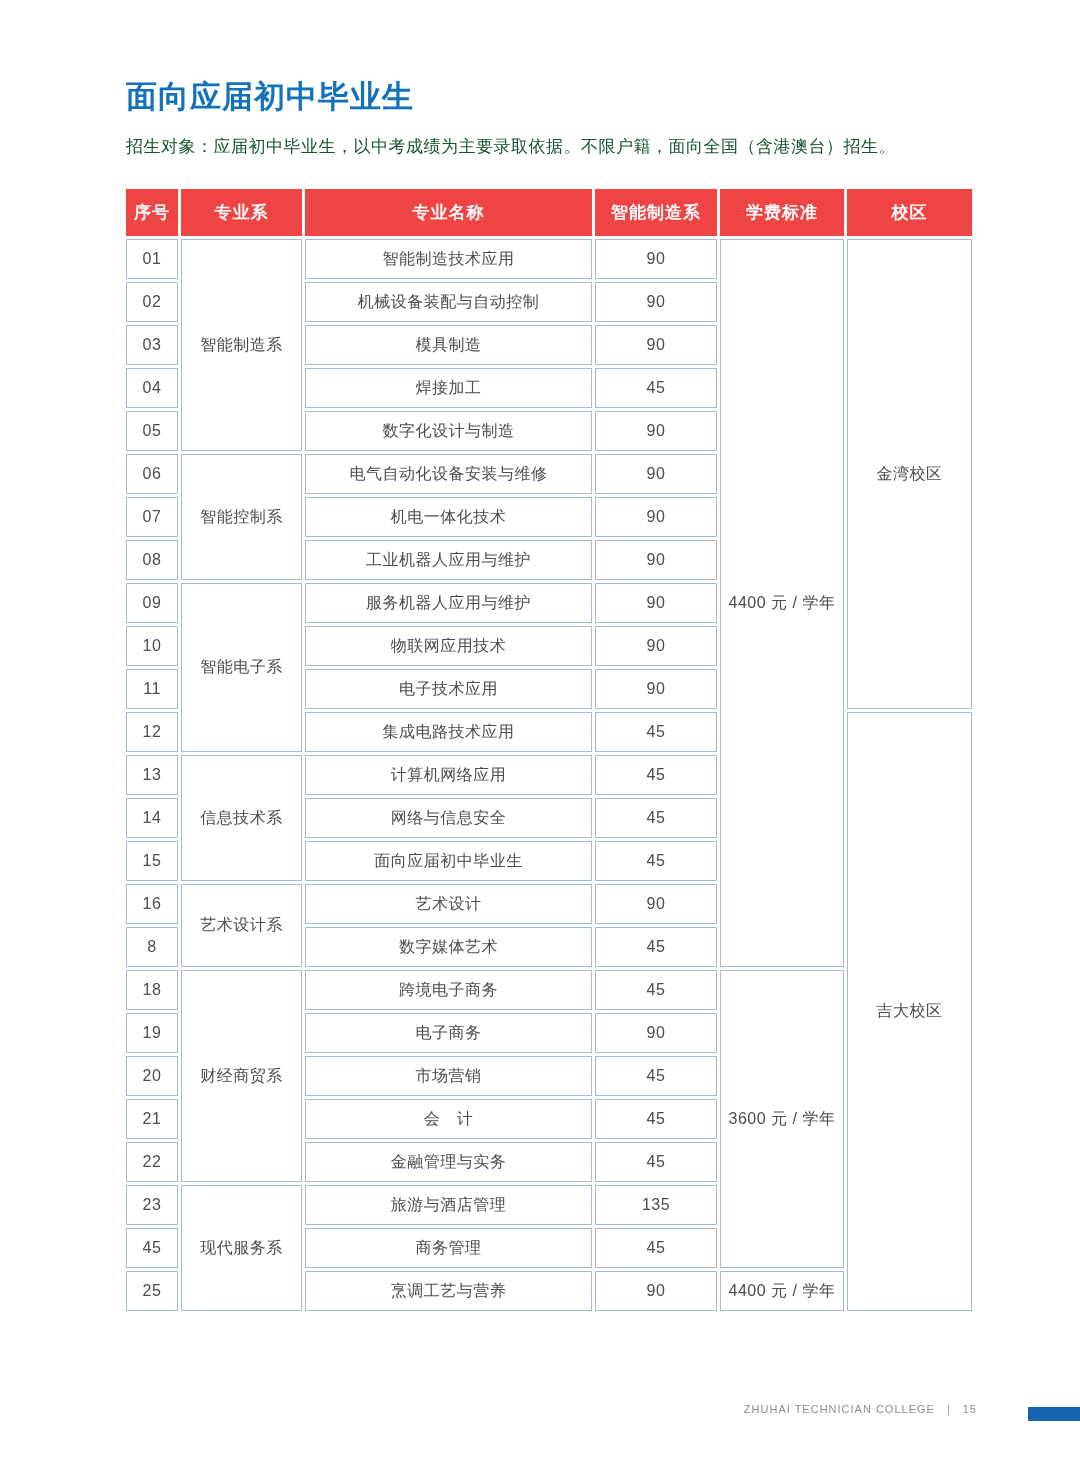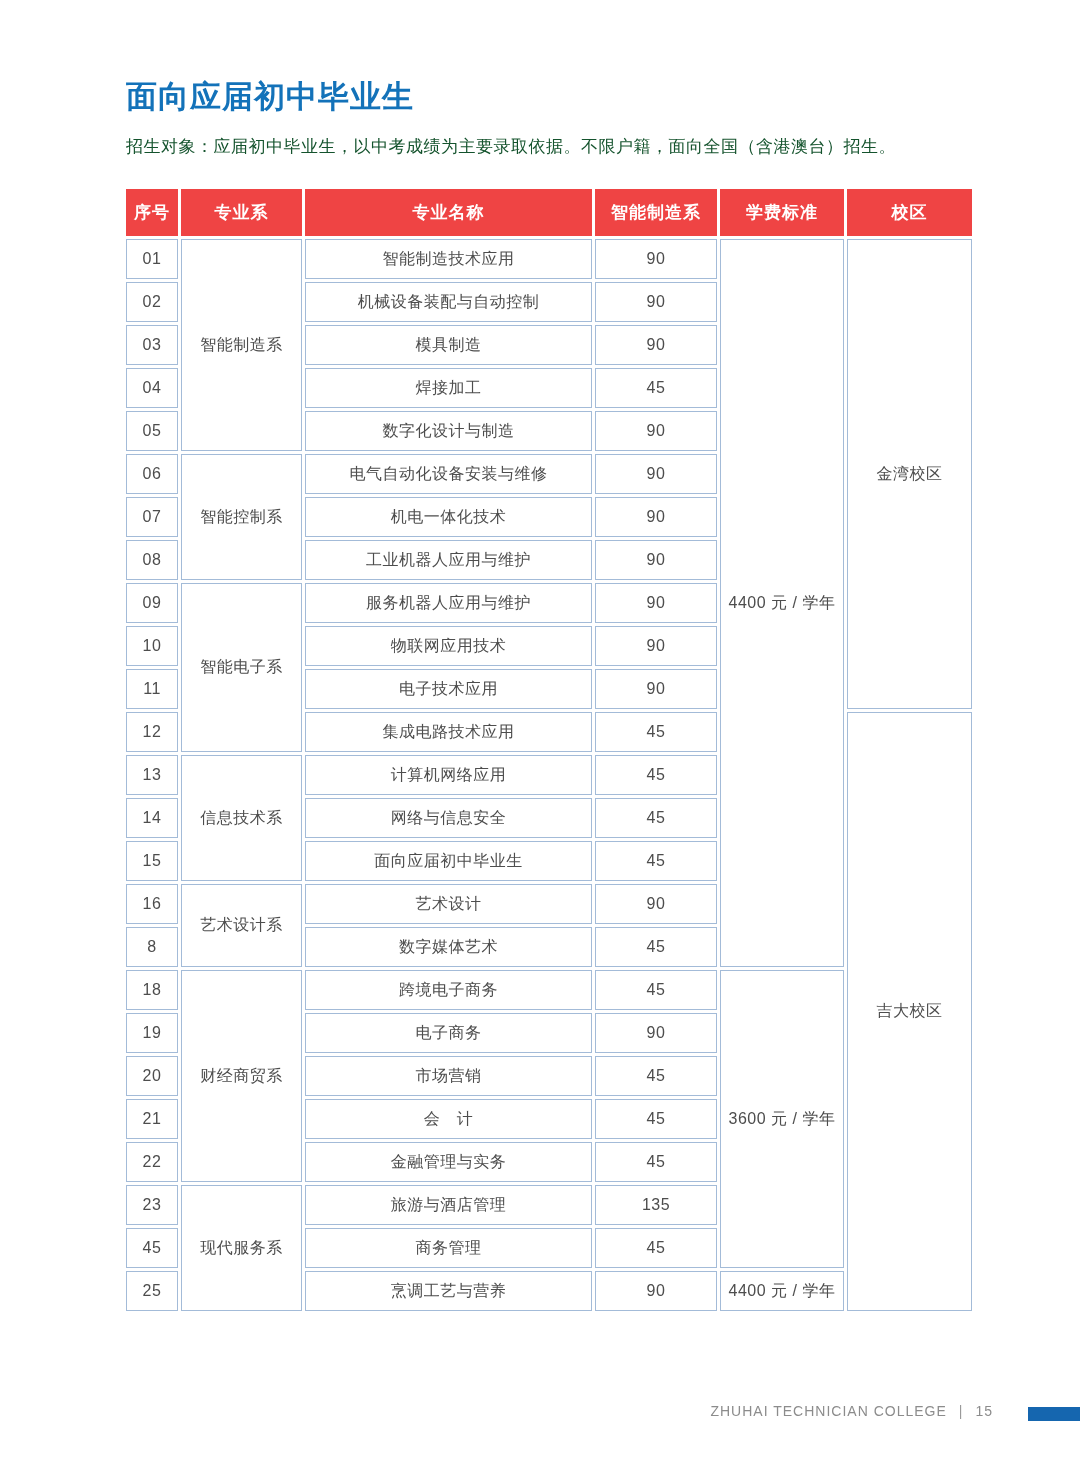--- a/index.html
+++ b/index.html
@@ -60,22 +60,22 @@
     text-align: center;
     vertical-align: middle;
     height: 40px;
     letter-spacing: 0.5px;
     overflow: hidden;
     white-space: nowrap;
   }
   .footer {
     position: absolute;
     top: 1403px;
-    right: 87px;
-    font-size: 14px;
+    right: 103px;
+    font-size: 11px;
     color: #8c8c8c;
     letter-spacing: 1px;
     white-space: nowrap;
   }
   .footer .sep { margin: 0 12px; color: #9a9a9a; }
   .footer-bar {
     position: absolute;
     top: 1407px;
     left: 1028px;
     width: 52px;

